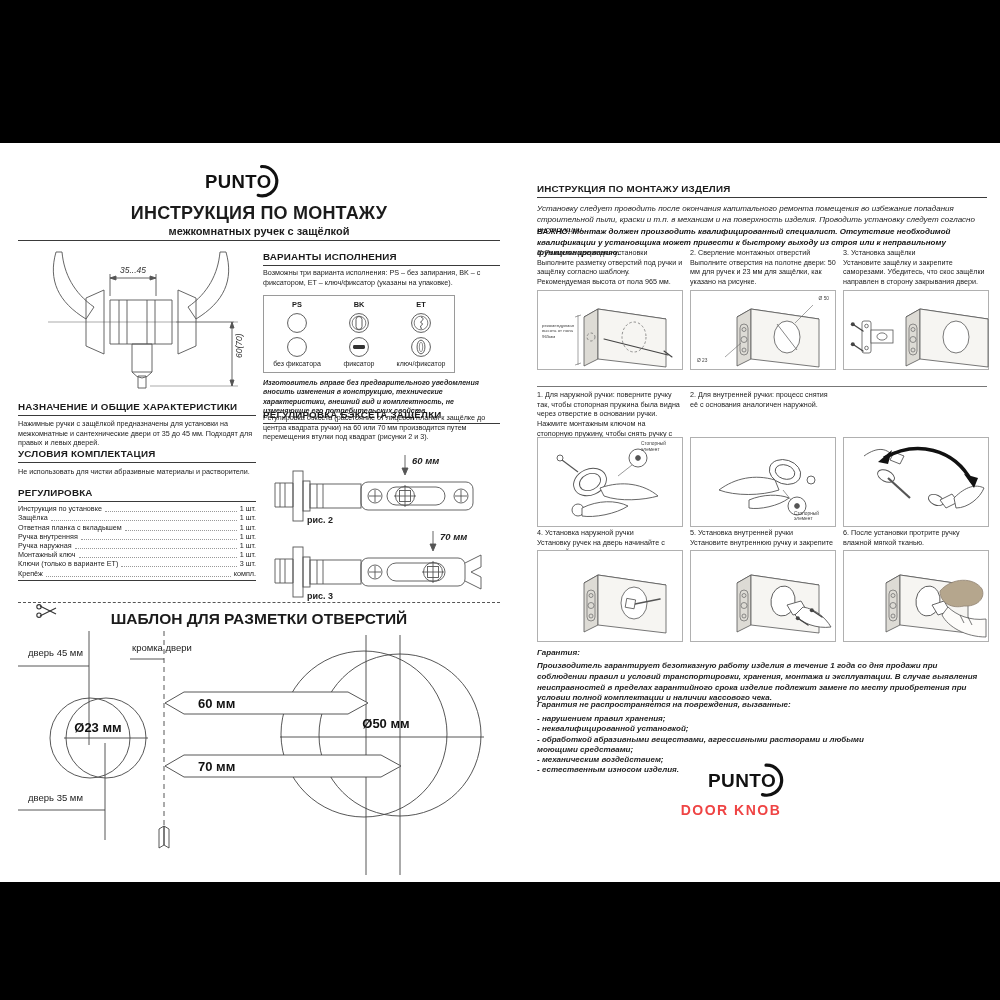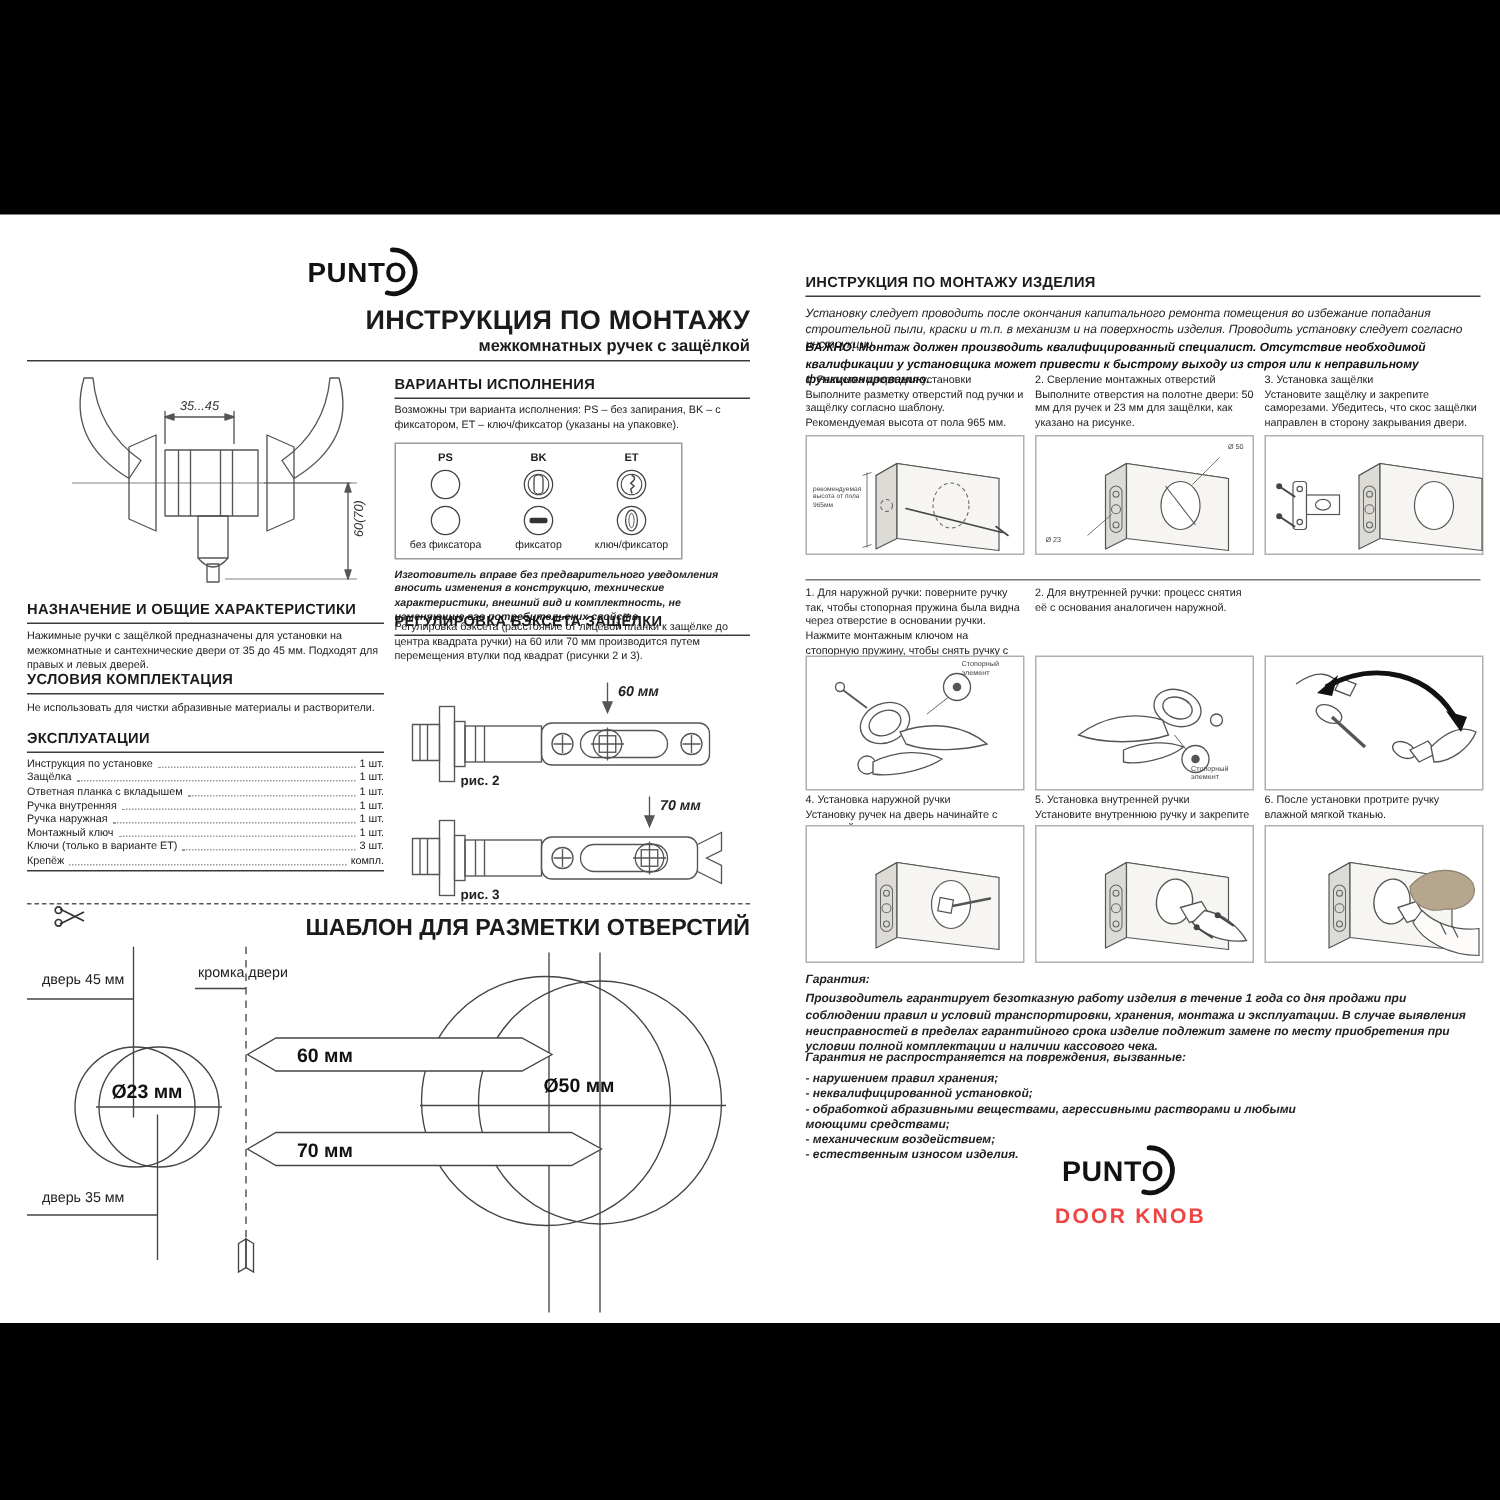--- a/index.html
+++ b/index.html
@@ -2,21 +2,21 @@
 <html><head>
 <meta charset="utf-8">
 <style>
   html,body{margin:0;padding:0;background:#000;}
   .stage{position:relative;width:1000px;height:1000px;background:#000;overflow:hidden;
          font-family:"Liberation Sans",sans-serif;color:#1b1b1b;}
   .sheet{position:absolute;left:0;top:143px;width:1000px;height:739px;background:#ffffff;}
   .abs{position:absolute;}
   .b{font-weight:bold;}
   .i{font-style:italic;}
-  .c{text-align:right;}
+  .c{text-align:center;}
   .page{position:absolute;top:0;height:739px;}
   .h1{font-size:9.8px;font-weight:bold;letter-spacing:.2px;border-bottom:1px solid #3a3a3a;padding-bottom:3px;}
   .body-s{font-size:7.2px;line-height:9.5px;color:#222;}
   .kit-row{display:flex;align-items:flex-end;height:9.2px;font-size:7.2px;color:#222;}
   .kit-row .leader{flex:1;border-bottom:1px dotted #999;margin:0 3px 1px 3px;height:6px;}
   .vt-table{border:1px solid #9a9a9a;display:grid;grid-template-columns:1fr 1fr 1fr;padding:4px 2px 2px 2px;box-sizing:border-box;}
   .vt-col{display:flex;flex-direction:column;align-items:center;}
   .vt-code{font-size:7.4px;font-weight:bold;height:11px;}
   .vt-label{font-size:7px;margin-top:1px;}
   .col3{display:grid;grid-template-columns:146px 146px 146px;column-gap:7px;}
@@ -106,21 +106,21 @@
         <text x="107" y="27" font-size="8.5" font-style="italic" text-anchor="middle" fill="#333">35...45</text>
         <text x="216" y="112" font-size="8.5" font-style="italic" fill="#333" transform="rotate(-90 216 112)">60(70)</text>
       </svg>
 
       <div class="abs h1" style="left:0;top:258px;width:238px;">НАЗНАЧЕНИЕ И ОБЩИЕ ХАРАКТЕРИСТИКИ</div>
       <div class="abs body-s" style="left:0;top:276px;width:238px;">Нажимные ручки с защёлкой предназначены для установки на межкомнатные и сантехнические двери от 35 до 45 мм.  Подходят для правых и левых дверей.</div>
 
       <div class="abs h1" style="left:0;top:305px;width:238px;">УСЛОВИЯ КОМПЛЕКТАЦИЯ</div>
       <div class="abs body-s" style="left:0;top:324px;width:238px;">Не использовать для чистки абразивные материалы и растворители.</div>
 
-      <div class="abs h1" style="left:0;top:344px;width:238px;">ЭКСПЛУАТАЦИИ</div>
+      <div class="abs h1" style="left:0;top:344px;width:238px;">РЕГУЛИРОВКА</div>
       <div class="abs" style="left:0;top:361px;width:238px;">
         <div class="kit-row">
             <span>Инструкция по установке</span>
             <span class="leader"></span>
             <span>1 шт.</span>
           </div>
         <div class="kit-row">
             <span>Защёлка</span>
             <span class="leader"></span>
             <span>1 шт.</span>

